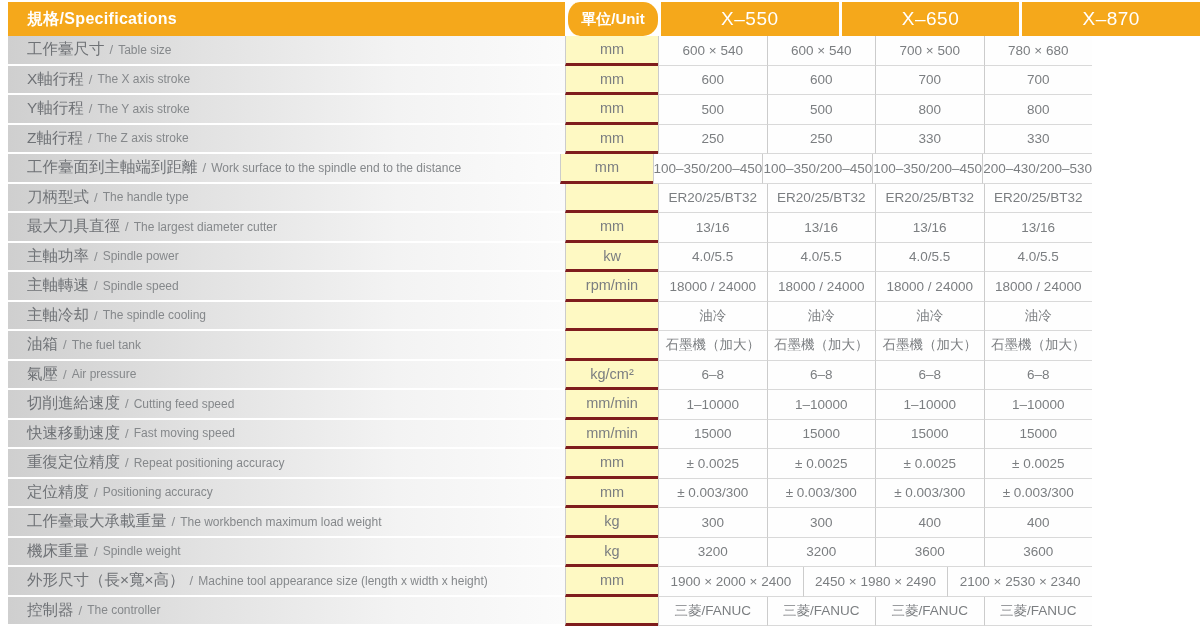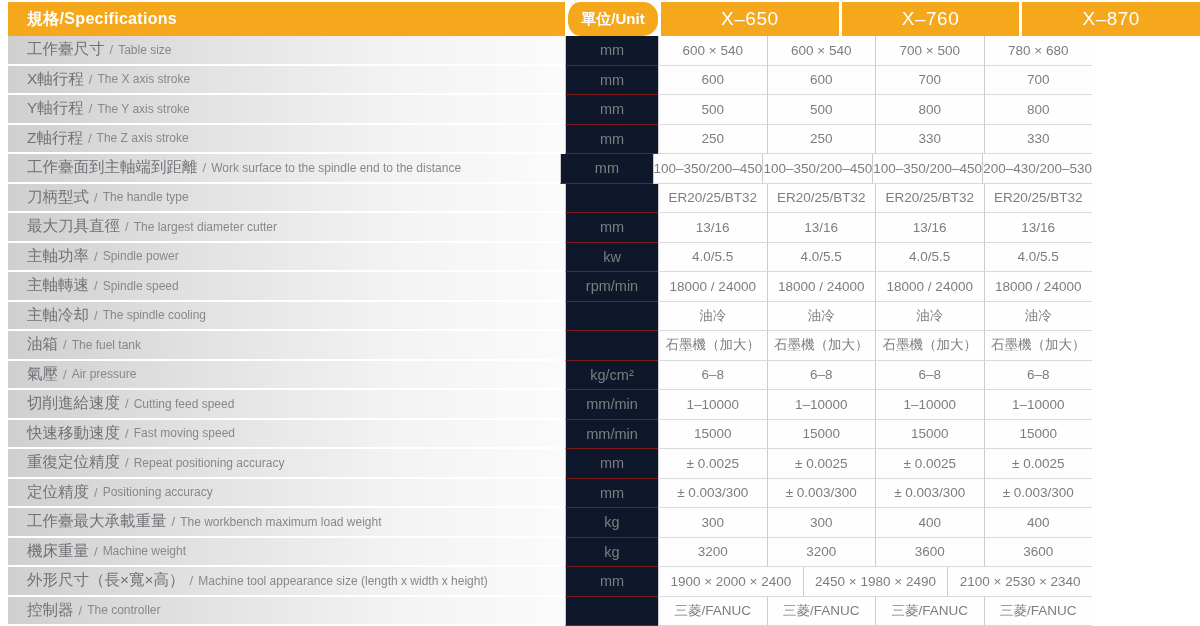--- a/index.html
+++ b/index.html
@@ -42,23 +42,23 @@
   .row { display:flex; height:29.5px; padding-left:8px; }
   .cell { display:flex; align-items:center; height:100%; }
   .cell.label {
     width:557px; padding-left:19px;
     background:linear-gradient(90deg,#cfcfcf 0%,#e2e2e2 35%,#f3f3f3 70%,#fbfbfb 100%);
     border-bottom:2px solid #ffffff;
     white-space:nowrap; overflow:hidden;
   }
   .cell.unit {
     width:93px; justify-content:center;
-    background:#0f172a;
+    background:#fef9c3;
     border-left:1px solid #cccccc;
-    border-bottom:1px solid #7f1d1d;
+    border-bottom:3px solid #7f1d1d;
     font-size:14.5px; color:#7b7e81;
   }
   .cell.val {
     flex:1; justify-content:center;
     background:#fefefe;
     border-left:1px solid #cccccc;
     border-bottom:1px solid #d9d9d9;
     font-size:13.5px; color:#7b7e81;
     white-space:nowrap;
   }
@@ -67,22 +67,22 @@
   .en { font-size:12px; color:#85888b; }
 </style>
 </head>
 <body>
 
 <div class="spec-table">
   <div class="thead">
     <div class="hcell spec">規格/Specifications</div>
     <div class="hcell unit">單位/Unit</div>
 
+  <div class="hcell model">X–550</div>
       <div class="hcell model">X–650</div>
-      <div class="hcell model">X–760</div>
       <div class="hcell model">X–870</div>
     </div>
   <div class="tbody">
 
   <div class="row">
         <div class="cell label">
           <span class="zh">工作臺尺寸</span>
           <span class="sep">/</span>
           <span class="en">Table size</span>
         </div>
@@ -281,21 +281,21 @@
         <div class="cell unit">kg</div>
         <div class="cell val">300</div>
         <div class="cell val">300</div>
         <div class="cell val">400</div>
         <div class="cell val">400</div>
       </div>
       <div class="row">
         <div class="cell label">
           <span class="zh">機床重量</span>
           <span class="sep">/</span>
-          <span class="en">Machine weight</span>
+          <span class="en">Spindle weight</span>
         </div>
         <div class="cell unit">kg</div>
         <div class="cell val">3200</div>
         <div class="cell val">3200</div>
         <div class="cell val">3600</div>
         <div class="cell val">3600</div>
       </div>
       <div class="row">
         <div class="cell label">
           <span class="zh">外形尺寸（長×寬×高）</span>

